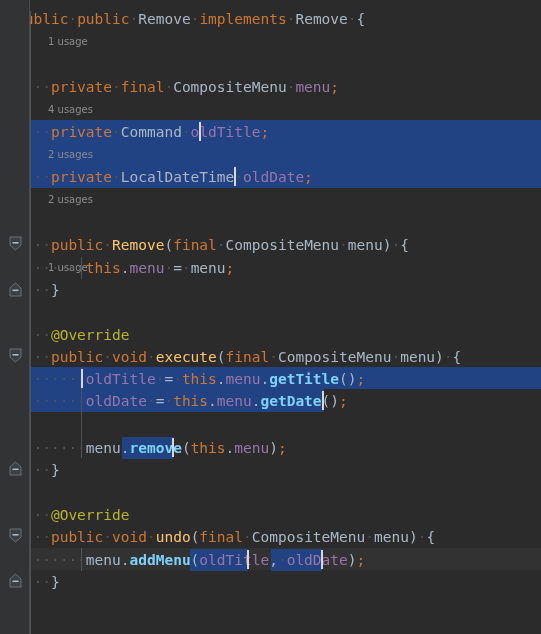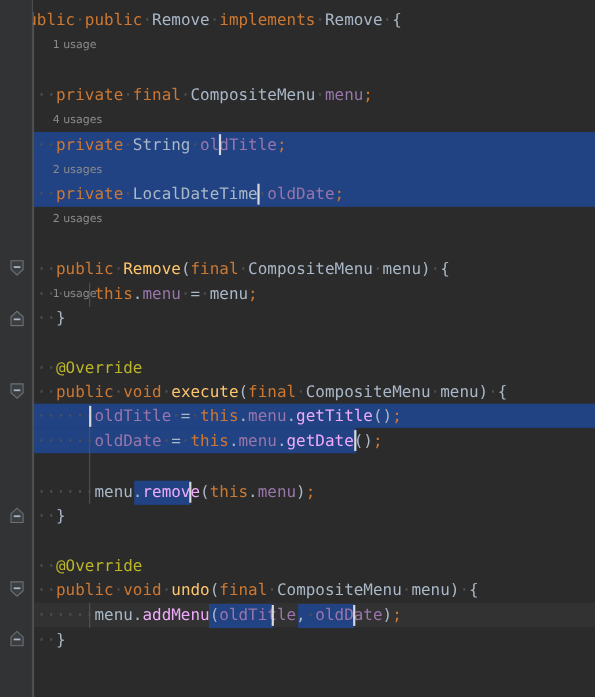--- a/index.html
+++ b/index.html
@@ -61,21 +61,21 @@
   .caret{position:absolute;z-index:7;width:2px;background:#d8d8d8;}
   
   .iguide{
     position:absolute;z-index:2;width:1px;background:#4f5254;
   }
   
   .kw{color:#cc7832;}
   .type{color:#a9b7c6;}
   .field{color:#9876aa;}
   .method{color:#ffc66d;}
-  .call{color:#f0abfc;}
+  .call{color:#7dd3fc;font-weight:bold;}
   .anno{color:#bbb529;}
   .plain{color:#a9b7c6;}
   .punct{color:#a9b7c6;}
   .semi{color:#cc7832;}
   .dotsep{color:#4f5254;}
 </style>
 </head>
 <body>
 
 <div id="editor">
@@ -102,21 +102,21 @@
     <div class="hint" style="top:-15px;padding-left:48px;">1 usage</div>
 
     <div class="line" style="top:8px;"><span class="kw">public</span><span class="dotsep">·</span><span class="kw">public</span><span class="dotsep">·</span><span class="type">Remove</span><span class="dotsep">·</span><span class="kw">implements</span><span class="dotsep">·</span><span class="type">Remove</span><span class="dotsep">·</span><span class="punct">{</span></div>
 
     <div class="hint" style="top:53px;padding-left:48px;">4 usages</div>
 
     <div class="line" style="top:76px;"><span class="dotsep">····</span><span class="kw">private</span><span class="dotsep">·</span><span class="kw">final</span><span class="dotsep">·</span><span class="type">CompositeMenu</span><span class="dotsep">·</span><span class="field">menu</span><span class="semi">;</span></div>
 
     <div class="hint" style="top:98px;padding-left:48px;">2 usages</div>
 
-    <div class="line" style="top:121px;"><span class="dotsep">····</span><span class="kw">private</span><span class="dotsep">·</span><span class="type">String</span><span class="dotsep">·</span><span class="field">oldTitle</span><span class="semi">;</span></div>
+    <div class="line" style="top:121px;"><span class="dotsep">····</span><span class="kw">private</span><span class="dotsep">·</span><span class="type">Command</span><span class="dotsep">·</span><span class="field">oldTitle</span><span class="semi">;</span></div>
 
     <div class="hint" style="top:143px;padding-left:48px;">2 usages</div>
 
     <div class="line" style="top:166px;"><span class="dotsep">····</span><span class="kw">private</span><span class="dotsep">·</span><span class="type">LocalDateTime</span><span class="dotsep">·</span><span class="field">oldDate</span><span class="semi">;</span></div>
 
     <div class="hint" style="top:211px;padding-left:48px;">1 usage</div>
 
     <div class="line" style="top:234px;"><span class="dotsep">····</span><span class="kw">public</span><span class="dotsep">·</span><span class="method">Remove</span><span class="punct">(</span><span class="kw">final</span><span class="dotsep">·</span><span class="type">CompositeMenu</span><span class="dotsep">·</span><span class="plain">menu</span><span class="punct">)</span><span class="dotsep">·</span><span class="punct">{</span></div>
 
     <div class="line" style="top:257px;"><span class="dotsep">····</span><span class="dotsep">····</span><span class="kw">this</span><span class="plain">.</span><span class="field">menu</span><span class="dotsep">·</span><span class="plain">=</span><span class="dotsep">·</span><span class="plain">menu</span><span class="semi">;</span></div>

